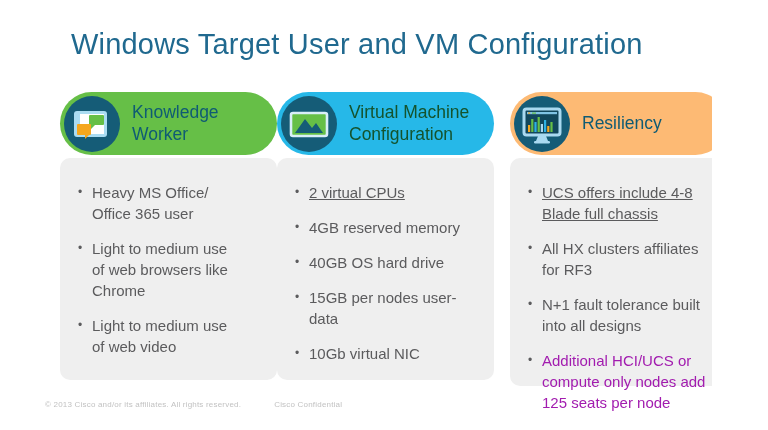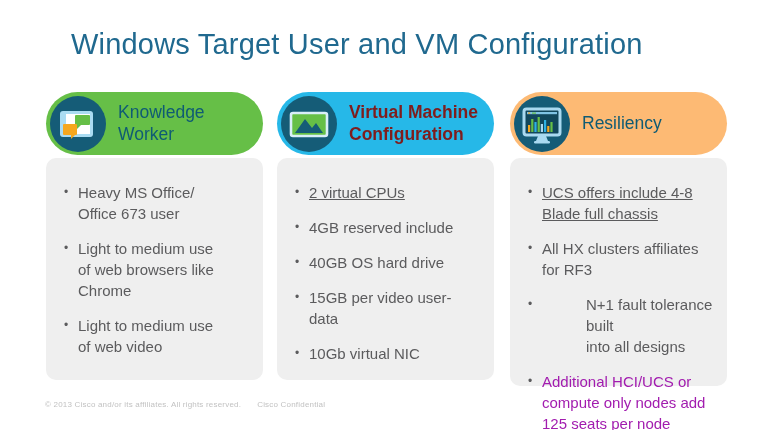--- a/index.html
+++ b/index.html
@@ -1,26 +1,26 @@
 <!DOCTYPE html>
 <html><head>
 <meta charset="utf-8">
 <style>
   html,body{margin:0;padding:0;background:#ffffff;}
   .slide{
-    position:relative;width:768px;height:430px;background:#ffffff;overflow:hidden;
+    position:relative;width:712px;height:430px;background:#ffffff;overflow:hidden;
     font-family:"Liberation Sans",sans-serif;
   }
   .title{
     position:absolute;left:71px;top:28px;
     font-size:29px;font-weight:400;color:#20698f;letter-spacing:0.2px;
     white-space:nowrap;
   }
   .column{position:absolute;top:92px;width:217px;}
-  .col-1{left:46px;}
+  .col-1{left:60px;}
   .col-2{left:277px;}
   .col-3{left:510px;}
   .pill{
     height:63px;border-radius:32px;display:flex;align-items:center;
     position:relative;z-index:2;
   }
   .icon-circle{width:56px;height:56px;margin-left:4px;flex:none;display:block;}
   .pill-label{
     margin-left:12px;font-size:17.5px;line-height:21.5px;font-weight:400;
     color:#0f5b74;white-space:pre-line;
@@ -34,21 +34,21 @@
   .bullet-marker{
     width:14px;flex:none;color:#5b5b5d;font-size:12px;line-height:21px;
   }
   .bullet-text{
     font-size:15px;line-height:21px;color:#5b5b5d;white-space:pre-line;
   }
   .footer{
     position:absolute;left:45px;top:400px;font-size:8px;color:#c2c2c2;
     letter-spacing:0.2px;white-space:nowrap;
   }
-  .footer .confidential{margin-left:16px;}
+  .footer .confidential{margin-left:33px;}
 </style>
 </head>
 <body>
 
 <div class="slide">
 
   <div class="title" style="color: rgb(32, 105, 143);">Windows Target User and VM Configuration</div>
 
   <div class="column col-1">
     <div class="pill" style="background: rgb(102, 191, 71);">
@@ -61,21 +61,21 @@
         <rect x="13" y="28" width="14" height="11" rx="1" fill="#f5a71e"></rect>
         <polygon points="21,38 26,38 21,43" fill="#f5a71e"></polygon>
       </svg>
       <div class="pill-label" style="color: rgb(15, 91, 116);">Knowledge
 Worker</div>
     </div>
     <div class="panel" style="background: rgb(239, 239, 239);">
       <div class="bullet">
         <span class="bullet-marker" style="color: rgb(91, 91, 93);">•</span>
         <span class="bullet-text" style="color: rgb(91, 91, 93);">Heavy MS Office/
-Office 673 user</span>
+Office 365 user</span>
       </div>
       <div class="bullet">
         <span class="bullet-marker" style="color: rgb(91, 91, 93);">•</span>
         <span class="bullet-text" style="color: rgb(91, 91, 93);">Light to medium use
 of web browsers like
 Chrome</span>
       </div>
       <div class="bullet">
         <span class="bullet-marker" style="color: rgb(91, 91, 93);">•</span>
         <span class="bullet-text" style="color: rgb(91, 91, 93);">Light to medium use
@@ -84,39 +84,39 @@
     </div>
   </div>
 
   <div class="column col-2">
     <div class="pill" style="background: rgb(38, 184, 232);">
       <svg class="icon-circle" viewBox="0 0 56 56">
         <circle cx="28" cy="28" r="28" fill="#155c77"></circle>
         <rect x="10" y="17" width="36" height="23" rx="2" fill="#66bf47" stroke="#d9eef9" stroke-width="2.6"></rect>
         <polygon points="14,37 24,23 31,32 35,27 42,37" fill="#155c77"></polygon>
       </svg>
-      <div class="pill-label" style="color: #7f1d1d; font-weight: bold;">Virtual Machine
+      <div class="pill-label" style="color: #14532d;">Virtual Machine
 Configuration</div>
     </div>
     <div class="panel" style="background: rgb(239, 239, 239);">
       <div class="bullet">
         <span class="bullet-marker" style="color: rgb(91, 91, 93);">•</span>
         <span class="bullet-text" style="color: rgb(91, 91, 93); text-decoration: underline;">2 virtual CPUs</span>
       </div>
       <div class="bullet">
         <span class="bullet-marker" style="color: rgb(91, 91, 93);">•</span>
-        <span class="bullet-text" style="color: rgb(91, 91, 93);">4GB reserved include</span>
+        <span class="bullet-text" style="color: rgb(91, 91, 93);">4GB reserved memory</span>
       </div>
       <div class="bullet">
         <span class="bullet-marker" style="color: rgb(91, 91, 93);">•</span>
         <span class="bullet-text" style="color: rgb(91, 91, 93);">40GB OS hard drive</span>
       </div>
       <div class="bullet">
         <span class="bullet-marker" style="color: rgb(91, 91, 93);">•</span>
-        <span class="bullet-text" style="color: rgb(91, 91, 93);">15GB per video user-
+        <span class="bullet-text" style="color: rgb(91, 91, 93);">15GB per nodes user-
 data</span>
       </div>
       <div class="bullet">
         <span class="bullet-marker" style="color: rgb(91, 91, 93);">•</span>
         <span class="bullet-text" style="color: rgb(91, 91, 93);">10Gb virtual NIC</span>
       </div>
     </div>
   </div>
 
   <div class="column col-3">
@@ -146,21 +146,21 @@
         <span class="bullet-text" style="color: rgb(91, 91, 93); text-decoration: underline;">UCS offers include 4-8
 Blade full chassis</span>
       </div>
       <div class="bullet">
         <span class="bullet-marker" style="color: rgb(91, 91, 93);">•</span>
         <span class="bullet-text" style="color: rgb(91, 91, 93);">All HX clusters affiliates
 for RF3</span>
       </div>
       <div class="bullet">
         <span class="bullet-marker" style="color: rgb(91, 91, 93);">•</span>
-        <span class="bullet-text" style="color: rgb(91, 91, 93); margin-left: 44px;">N+1 fault tolerance built
+        <span class="bullet-text" style="color: rgb(91, 91, 93);">N+1 fault tolerance built
 into all designs</span>
       </div>
       <div class="bullet">
         <span class="bullet-marker" style="color: rgb(91, 91, 93);">•</span>
         <span class="bullet-text" style="color: #a21caf;">Additional HCI/UCS or
 compute only nodes add
 125 seats per node</span>
       </div>
     </div>
   </div>

